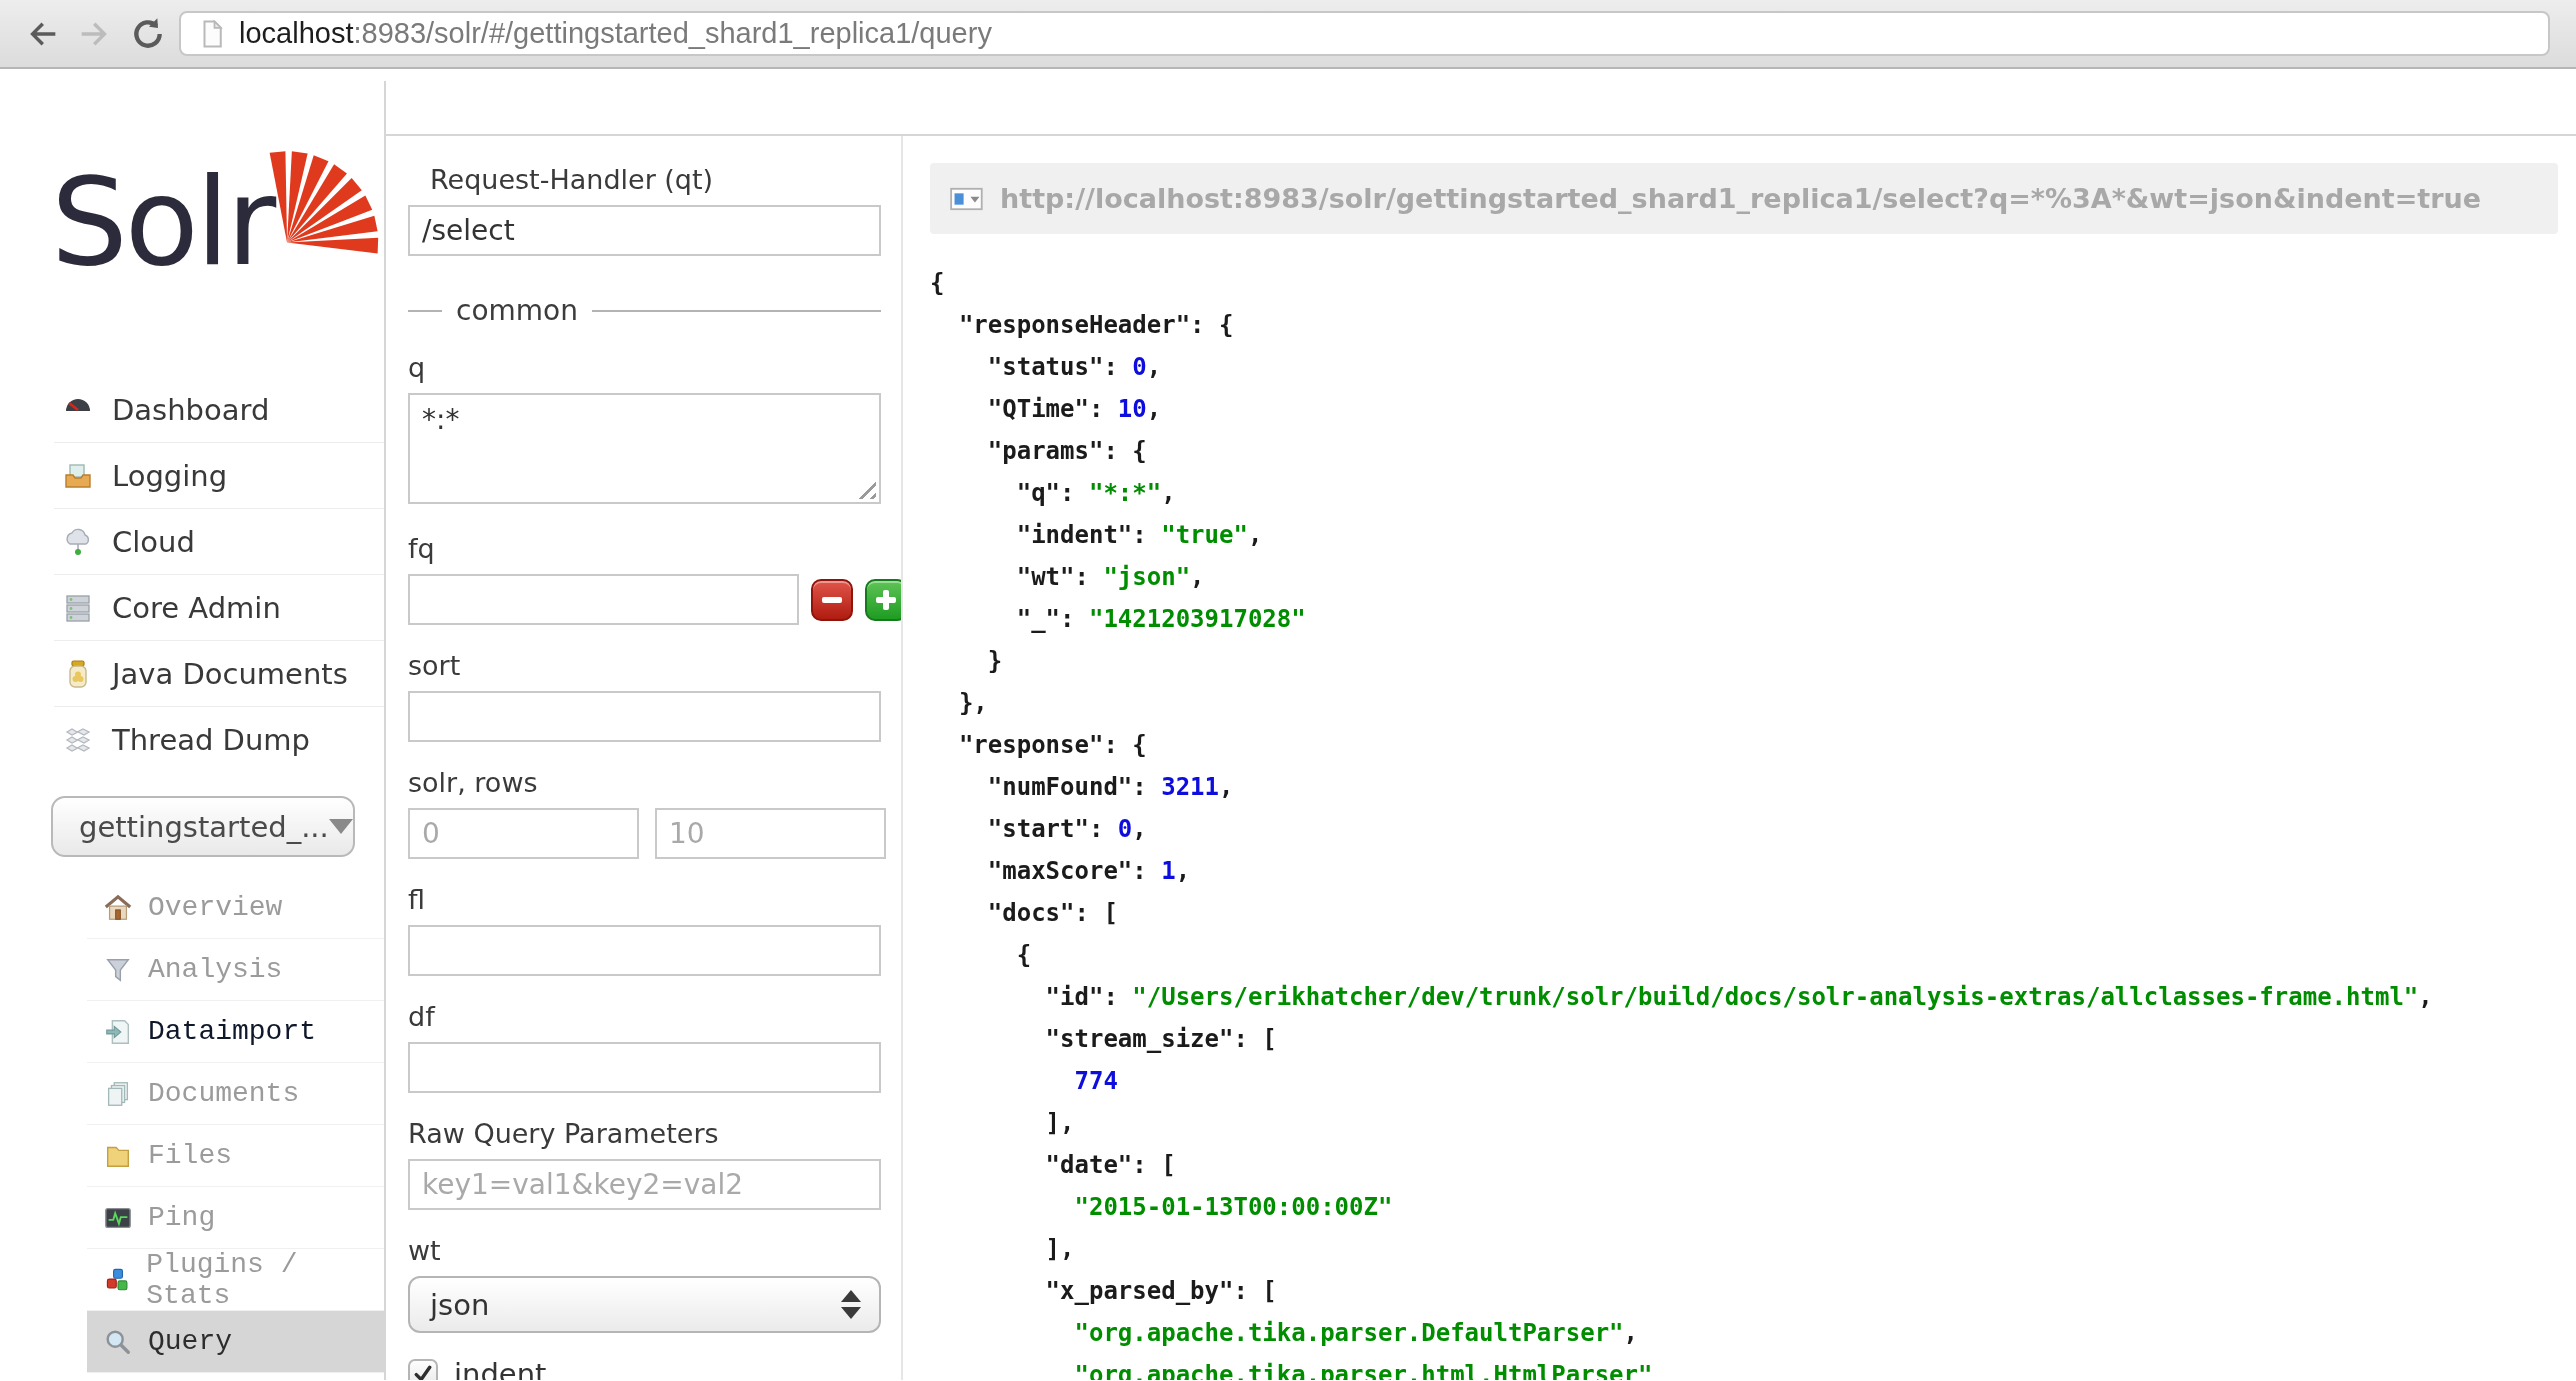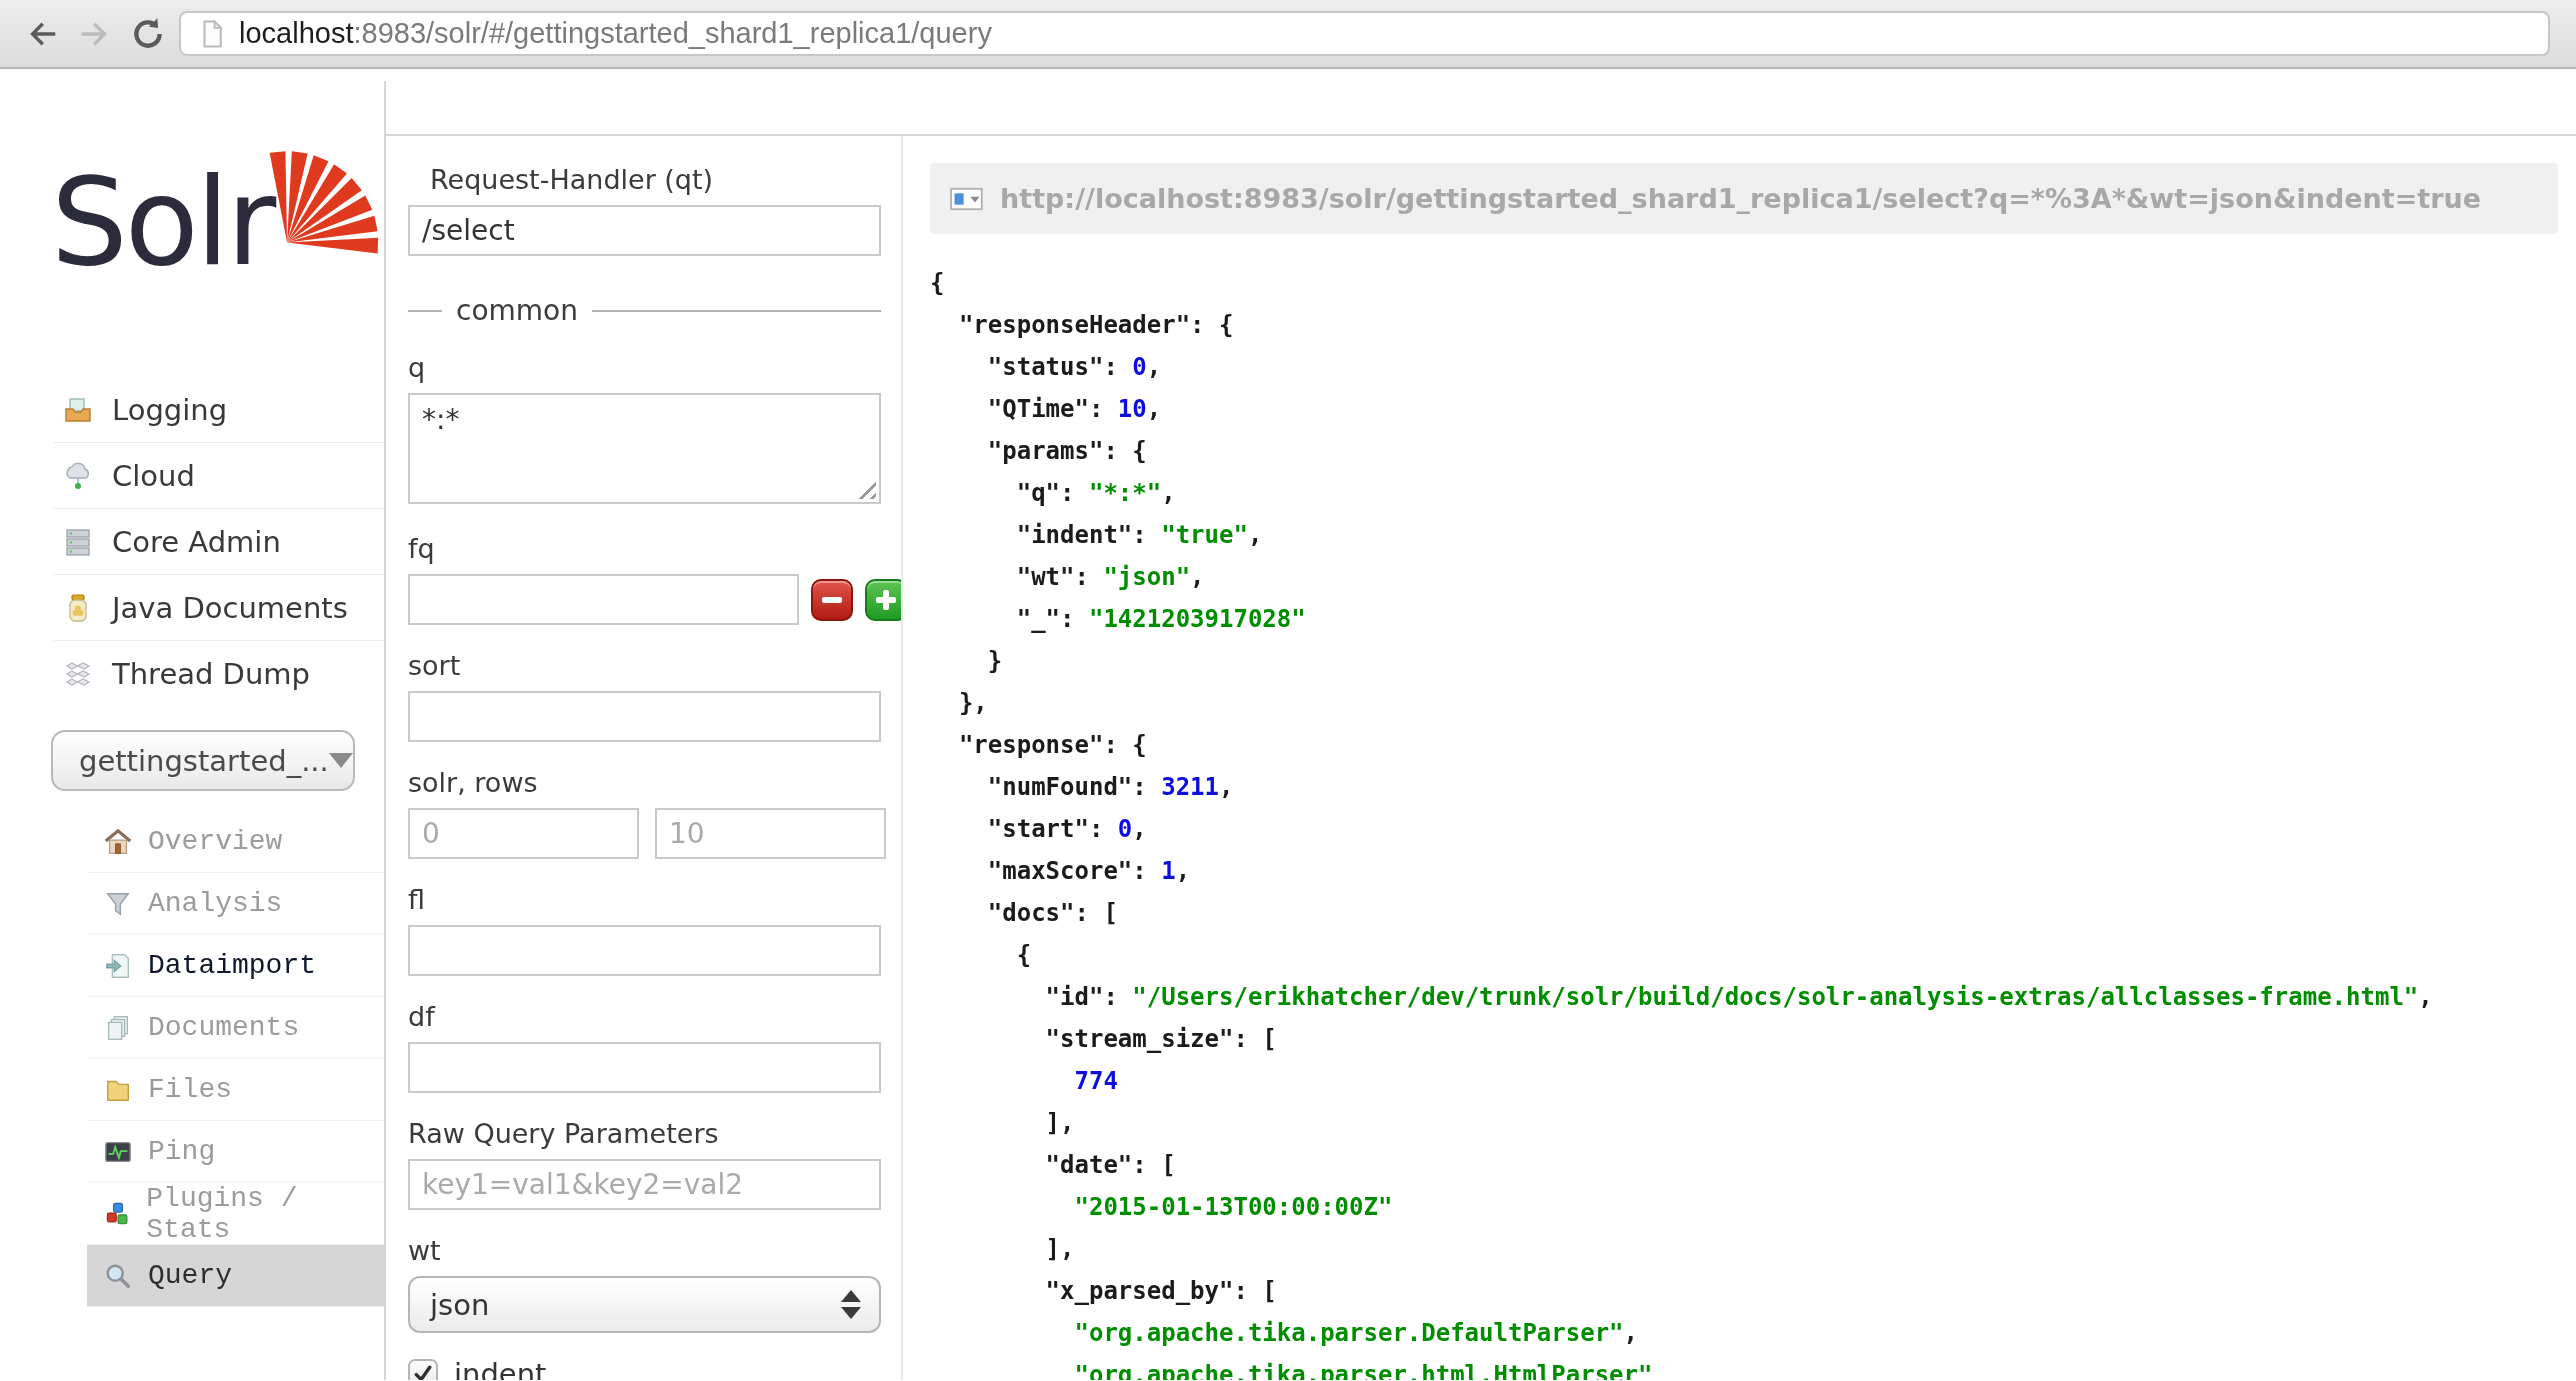--- a/index.html
+++ b/index.html
@@ -169,20 +169,27 @@
         <path d="M18 88 L40.8 13.4 L53.4 18.5 Z"></path>
         <path d="M18 88 L58.2 21.1 L69.2 29.1 Z"></path>
         <path d="M18 88 L73.2 32.8 L81.9 43.3 Z"></path>
         <path d="M18 88 L84.9 47.8 L90.8 60 Z"></path>
         <path d="M18 88 L92.6 65.2 L95.4 78.5 Z"></path>
         <path d="M18 88 L95.9 83.9 L95.4 97.5 Z"></path>
       </svg>
     </div>
 
     <div class="nav">
+      <div class="row">
+        <svg width="32" height="32" viewBox="0 0 32 32">
+          <path d="M16 5 A12 12 0 0 0 4 17 L28 17 A12 12 0 0 0 16 5 Z" fill="#3c4046"></path>
+          <line x1="16" y1="16" x2="7" y2="9" stroke="#cf2a1b" stroke-width="2.6"></line>
+        </svg>
+        <span>Dashboard</span>
+      </div>
       <div class="row">
         <svg width="32" height="32" viewBox="0 0 32 32">
           <rect x="8" y="5" width="14" height="12" fill="#dff0ec" stroke="#9fb8b2" stroke-width="1.4"></rect>
           <path d="M4 15 h7 l2 3 h6 l2 -3 h7 v12 H4 Z" fill="#e8a953" stroke="#b97f2e" stroke-width="1.4"></path>
         </svg>
         <span>Logging</span>
       </div>
       <div class="row">
         <svg width="32" height="32" viewBox="0 0 32 32">
           <path d="M8 18 a6 6 0 0 1 2-11 a7 7 0 0 1 13 2 a5 5 0 0 1 1 9 Z" fill="#dfe3e9" stroke="#a7adb6" stroke-width="1.4"></path>

